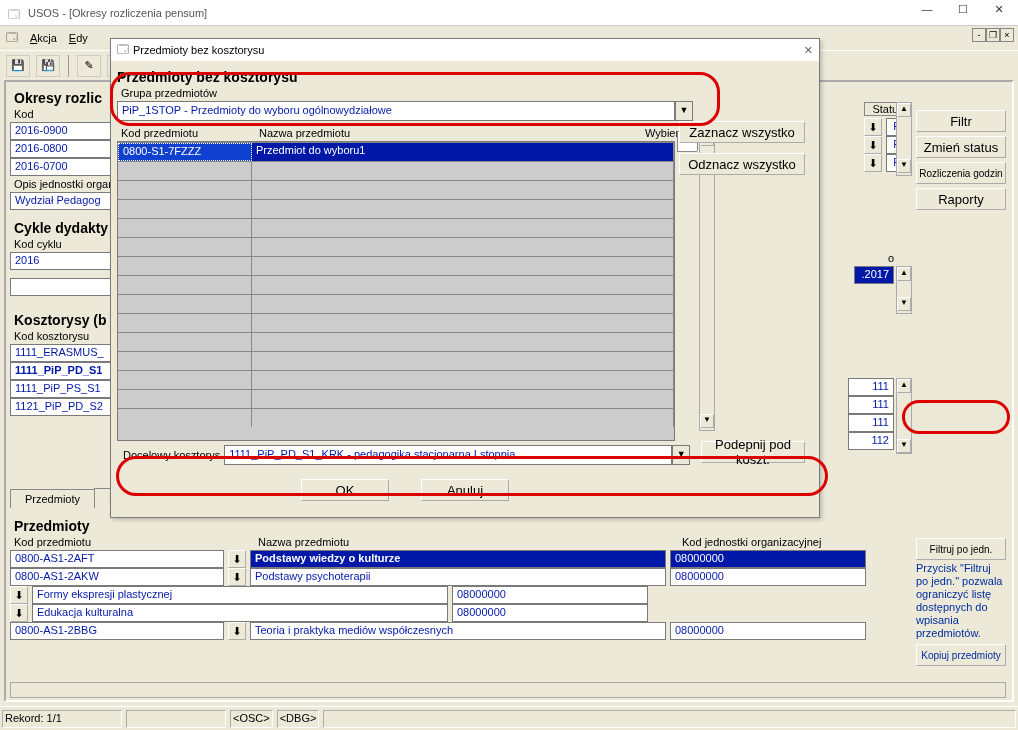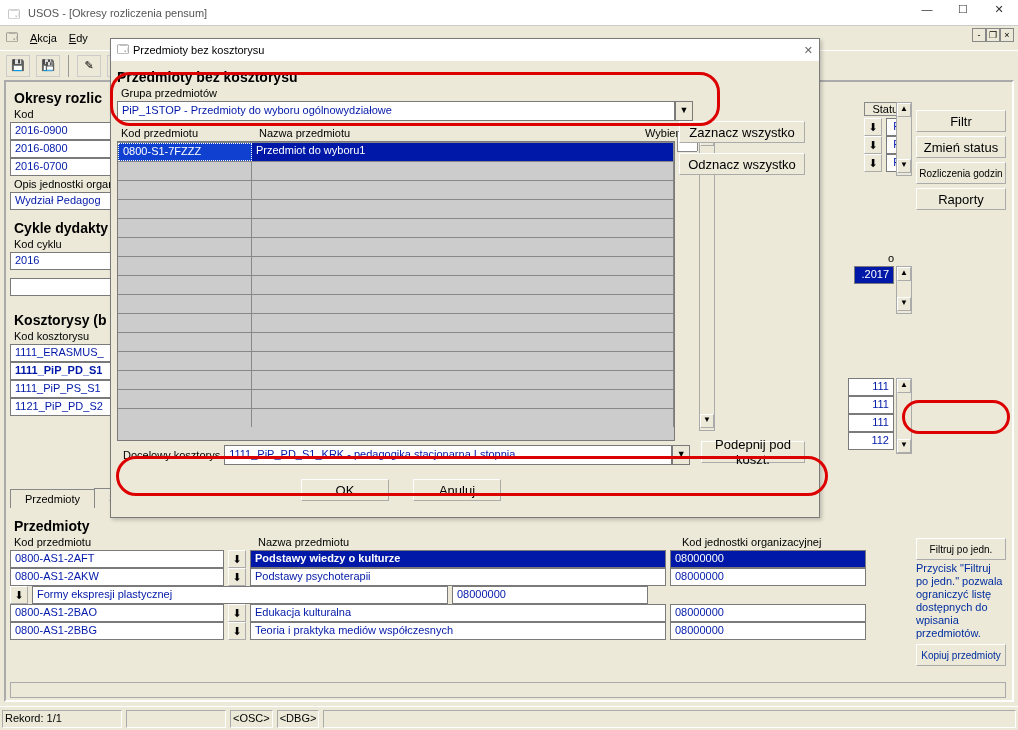--- a/index.html
+++ b/index.html
@@ -236,21 +236,20 @@
             <div class="icon-dl">⬇</div>
             <div class="cell " style="width:416px;">Podstawy psychoterapii</div>
             <div class="cell " style="width:196px;">08000000</div>
           </div>
           <div class="data-row">
             <div class="icon-dl">⬇</div>
             <div class="cell " style="width:416px;">Formy ekspresji plastycznej</div>
             <div class="cell " style="width:196px;">08000000</div>
           </div>
           <div class="data-row">
-            <div class="cell" style="width:214px;">0800-AS1-2BAO</div>
             <div class="icon-dl">⬇</div>
             <div class="cell " style="width:416px;">Edukacja kulturalna</div>
             <div class="cell " style="width:196px;">08000000</div>
           </div>
           <div class="data-row">
             <div class="cell" style="width:214px;">0800-AS1-2BBG</div>
             <div class="icon-dl">⬇</div>
             <div class="cell " style="width:416px;">Teoria i praktyka mediów współczesnych</div>
             <div class="cell " style="width:196px;">08000000</div>
           </div>
@@ -383,21 +382,21 @@
         <span class="small-label">Docelowy kosztorys</span>
         <div class="dropdown" style="width:466px;">
           <div class="ddtext">1111_PiP_PD_S1_KRK - pedagogika stacjonarna I stopnia</div>
           <div class="ddbtn">▼</div>
         </div>
       </div>
       <div style="position:absolute; right:14px; top:380px;">
         <div class="btn" style="width:104px;">Podepnij pod koszt.</div>
       </div>
 
-      <div style="position:absolute; left:190px; top:418px; display:flex; gap:24px;justify-content:center;">
+      <div style="position:absolute; left:190px; top:418px; display:flex; gap:32px;justify-content:center;">
         <div class="btn" style="width:88px;">OK</div>
         <div class="btn" style="width:88px;">Anuluj</div>
       </div>
     </div>
   </div>
 
   <div class="red-ring" style="left:110px; top:72px; width:610px; height:54px;"></div>
   <div class="red-ring" style="left:116px; top:456px; width:712px; height:40px;"></div>
   <div class="red-ring" style="left:902px; top:400px; width:108px; height:34px;"></div>
 

